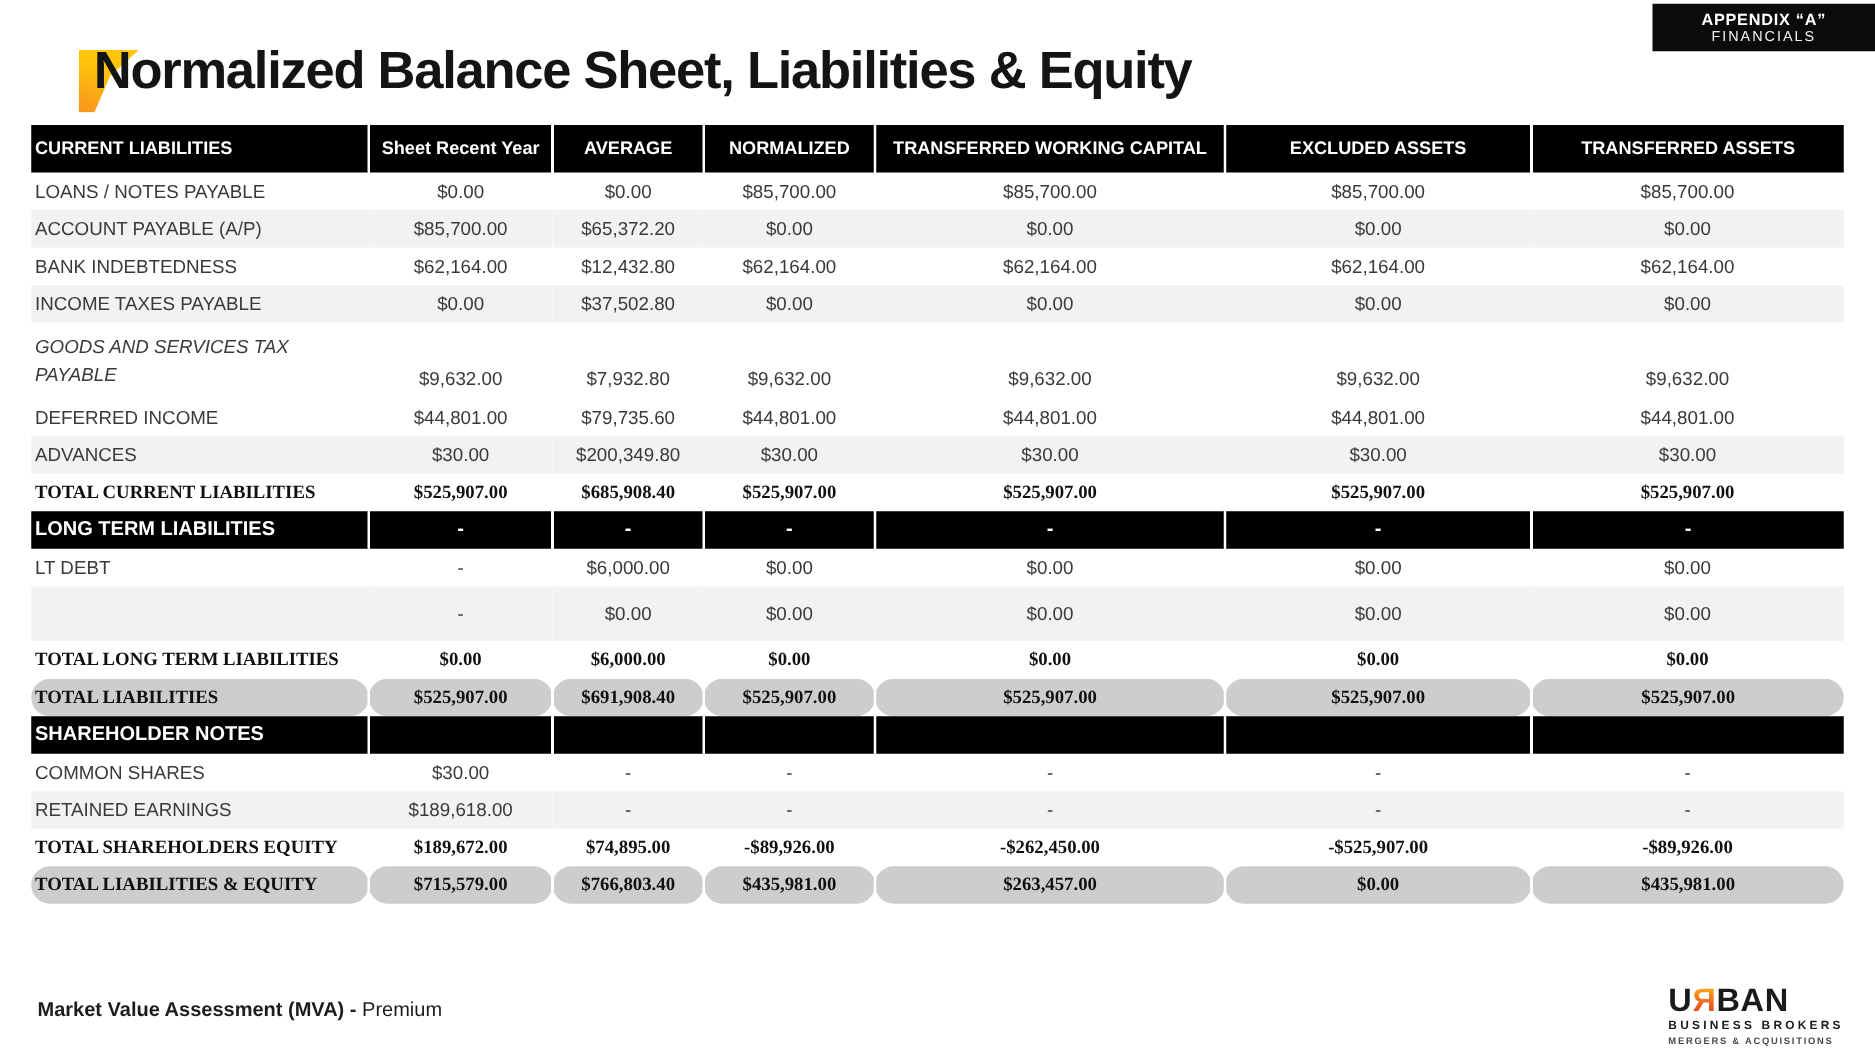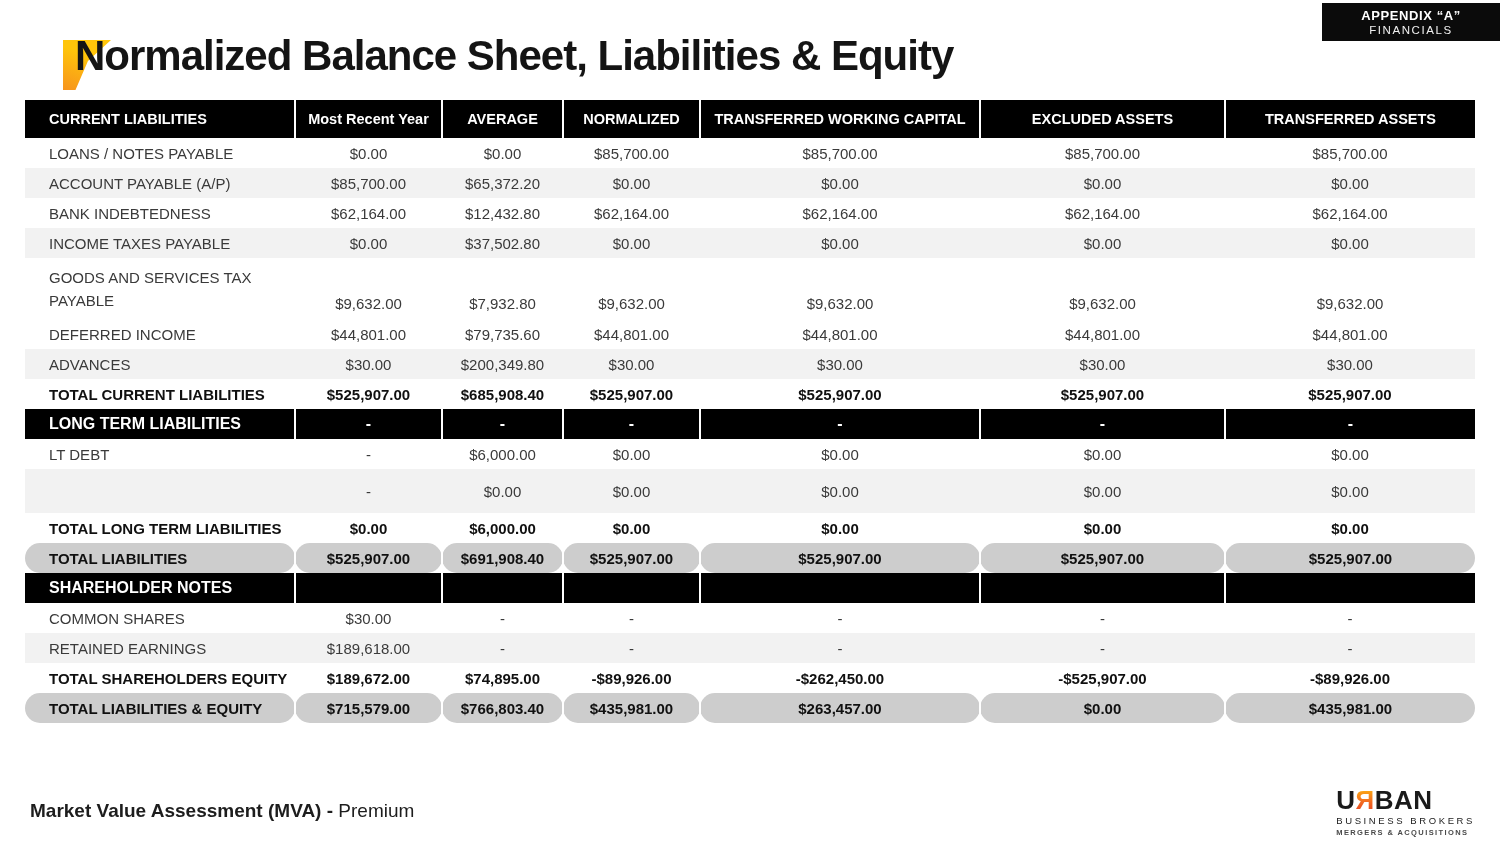--- a/index.html
+++ b/index.html
@@ -17,43 +17,43 @@
           background:linear-gradient(200deg,#FFC50A 35%,#F7941D 100%);
           clip-path:polygon(0 0,100% 0,52% 42%,26% 100%,0 100%);}
   h1.title{position:absolute;left:75px;top:32px;margin:0;z-index:2;
            font-size:42px;font-weight:bold;letter-spacing:-1px;color:#141414;}
 
   
   .tbl-wrap{position:absolute;left:25px;top:100px;}
   table{border-collapse:collapse;table-layout:fixed;width:1450px;}
   td,th{padding:0;margin:0;font-size:15px;color:#3a3a3a;height:30px;text-align:center;
         vertical-align:middle;overflow:hidden;}
-  td:first-child,th:first-child{text-align:left;padding-left:24px;}
+  td:first-child,th:first-child{text-align:left;padding-left:3px;}
   thead th{background:#000;color:#fff;height:38px;font-weight:bold;font-size:14.5px;}
   thead th:not(:first-child){border-left:2px solid #fff;}
   tr.gray td{background:#f2f2f2;}
-  tr.total td{font-weight:bold;color:#101010;}
+  tr.total td{font-weight:bold;color:#101010;font-family:Liberation Serif, serif;}
   tr.dark td{background:#cdcdcd;border-radius:15px;}
   tr.dark td:not(:first-child){border-left:2px solid #fff;}
   tr.section td{background:#000;color:#fff;font-weight:bold;font-size:16px;}
   tr.section td:not(:first-child){border-left:2px solid #fff;}
   tr.two-line td{height:54px;vertical-align:bottom;padding-bottom:7px;}
-  tr.two-line td:first-child{line-height:23px;}
+  tr.two-line td:first-child{line-height:23px;font-style:italic;}
   tr.spacer td{height:44px;}
 
   
-  .footer-note{position:absolute;left:30px;top:800px;font-size:19px;color:#1d1d1d;}
+  .footer-note{position:absolute;left:30px;top:800px;font-size:16px;color:#1d1d1d;}
   .footer-note .b{font-weight:bold;}
 
   
   .logo{position:absolute;right:25px;top:787px;text-align:left;line-height:1;}
   .logo .word{font-size:26px;font-weight:bold;letter-spacing:.5px;color:#1a1a1a;}
   .logo .word .r{background:linear-gradient(180deg,#FFC10E 0%,#F26C21 55%,#E03A22 100%);
                  -webkit-background-clip:text;background-clip:text;color:transparent;font-weight:bold;}
-  .logo .l2{font-size:9.5px;font-weight:normal;letter-spacing:2.6px;color:#1a1a1a;margin-top:3px;text-align:right;}
+  .logo .l2{font-size:9.5px;font-weight:bold;letter-spacing:2.6px;color:#1a1a1a;margin-top:3px;text-align:right;}
   .logo .l3{font-size:7.5px;font-weight:bold;letter-spacing:1.4px;color:#4a4a4a;margin-top:3px;}
 </style>
 </head>
 <body>
 
 <div class="page">
 
   <div class="badge">
     <div class="l1">APPENDIX “A”</div>
     <div class="l2">FINANCIALS</div>
@@ -69,21 +69,21 @@
           <col style="width:147px">
           <col style="width:121px">
         <col style="width:137px">
           <col style="width:280px">
           <col style="width:245px">
           <col style="width:250px">
       </colgroup>
       <thead>
           <tr>
             <th>CURRENT LIABILITIES</th>
-            <th>Most Recent Year</th>
+            <th>Sheet Recent Year</th>
             <th>AVERAGE</th>
             <th>NORMALIZED</th>
             <th>TRANSFERRED WORKING CAPITAL</th>
             <th>EXCLUDED ASSETS</th>
             <th>TRANSFERRED ASSETS</th>
           </tr>
         </thead>
       <tbody>
           <tr class="data white">
             <td>LOANS / NOTES PAYABLE</td>

